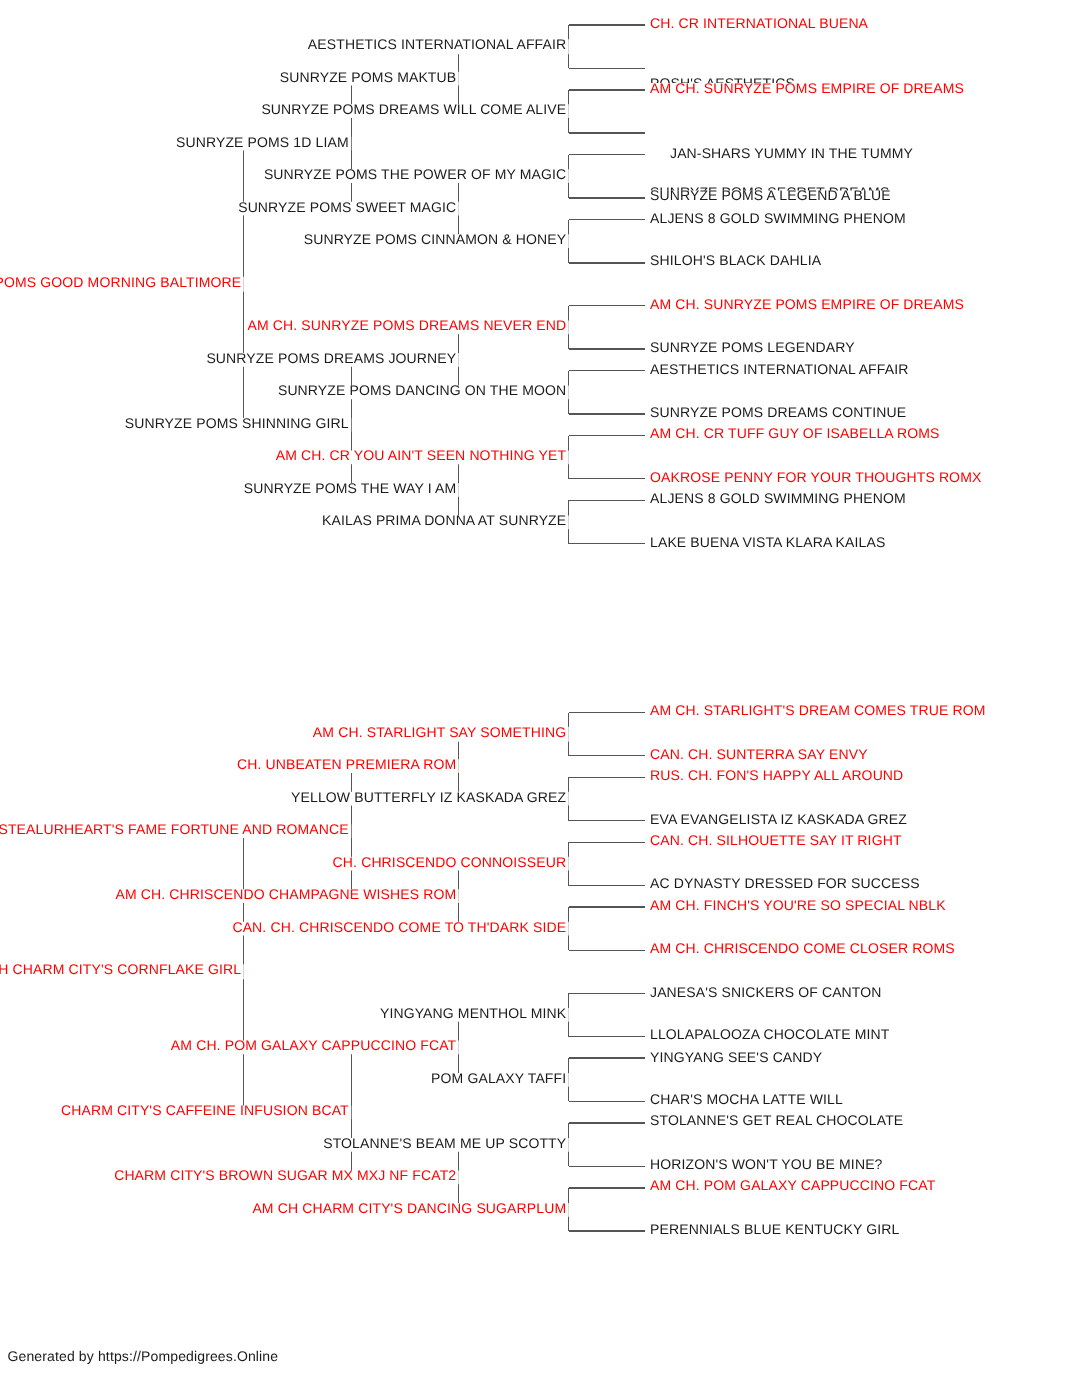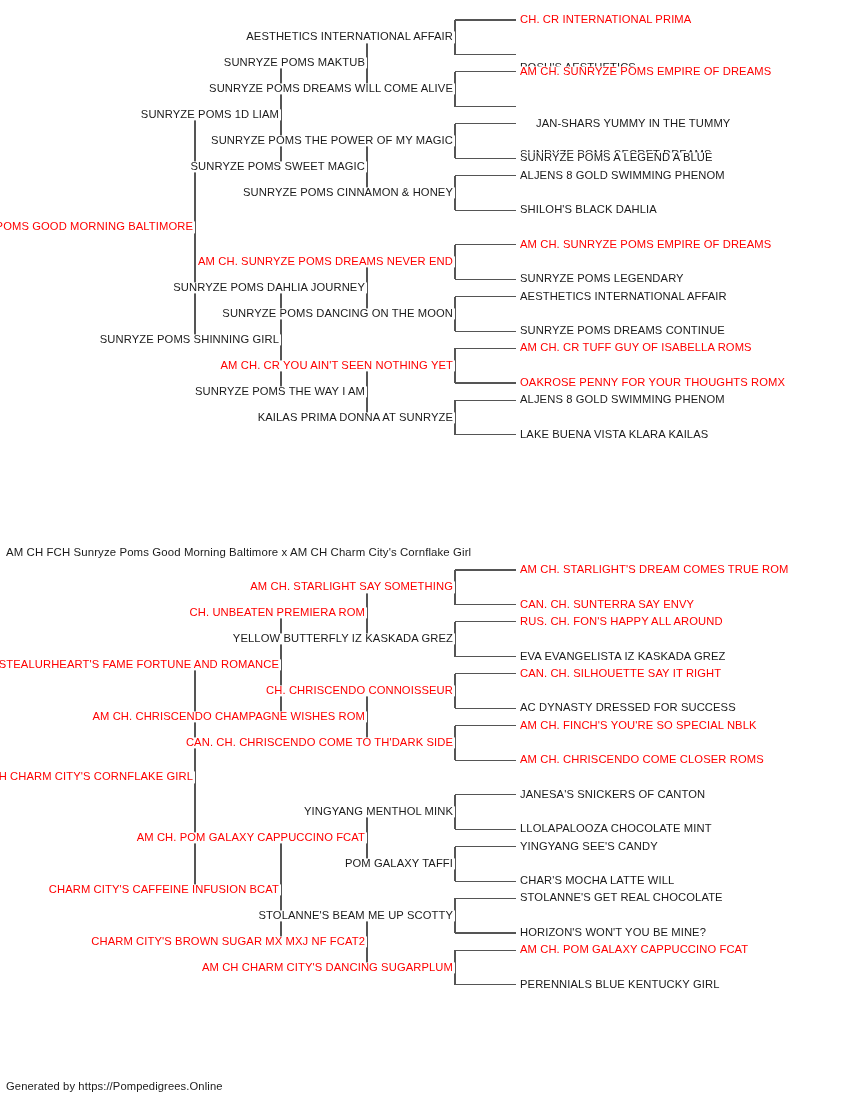--- a/index.html
+++ b/index.html
@@ -154,21 +154,21 @@
       <line x1="281" y1="717.05" x2="363" y2="717.05"></line>
       <line x1="281" y1="837.8499999999999" x2="281" y2="941.6500000000001"></line>
       <line x1="281" y1="837.8499999999999" x2="363" y2="837.8499999999999"></line>
       <line x1="281" y1="941.6500000000001" x2="363" y2="941.6500000000001"></line>
       <line x1="195" y1="665.15" x2="195" y2="889.75"></line>
       <line x1="195" y1="665.15" x2="277" y2="665.15"></line>
       <line x1="195" y1="889.75" x2="277" y2="889.75"></line>
     </svg>
 
   <div id="nodes-layer">
-      <div class="node titled" style="top: 20px; left: 518px;">CH. CR INTERNATIONAL PRIMA</div>
+      <div class="node titled" style="top: 20px; left: 518px;">CH. CR INTERNATIONAL BUENA</div>
       <div class="node plain" style="top: 54.6px; left: 518px; margin-top: 13px;">POSH'S AESTHETICS</div>
       <div class="node titled" style="top: 71.9px; left: 518px;">AM CH. SUNRYZE POMS EMPIRE OF DREAMS</div>
       <div class="node plain" style="top: 106.5px; left: 518px; margin-top: 48px;">SUNRYZE POMS SECRET DREAMS</div>
       <div class="node plain" style="top: 123.8px; left: 534px;">JAN-SHARS YUMMY IN THE TUMMY</div>
       <div class="node plain" style="top: 158.4px; left: 518px;">SUNRYZE POMS A LEGEND A BLUE</div>
       <div class="node plain" style="top: 175.7px; left: 518px;">ALJENS 8 GOLD SWIMMING PHENOM</div>
       <div class="node plain" style="top: 210.3px; left: 518px;">SHILOH'S BLACK DAHLIA</div>
       <div class="node titled" style="top: 244.6px; left: 518px;">AM CH. SUNRYZE POMS EMPIRE OF DREAMS</div>
       <div class="node plain" style="top: 279.2px; left: 518px;">SUNRYZE POMS LEGENDARY</div>
       <div class="node plain" style="top: 296.5px; left: 518px;">AESTHETICS INTERNATIONAL AFFAIR</div>
@@ -180,21 +180,21 @@
       <div class="node plain" style="top: 37.3px; right: 404px;">AESTHETICS INTERNATIONAL AFFAIR</div>
       <div class="node plain" style="top: 89.2px; right: 404px;">SUNRYZE POMS DREAMS WILL COME ALIVE</div>
       <div class="node plain" style="top: 141.1px; right: 404px;">SUNRYZE POMS THE POWER OF MY MAGIC</div>
       <div class="node plain" style="top: 193px; right: 404px;">SUNRYZE POMS CINNAMON &amp; HONEY</div>
       <div class="node titled" style="top: 261.9px; right: 404px;">AM CH. SUNRYZE POMS DREAMS NEVER END</div>
       <div class="node plain" style="top: 313.8px; right: 404px;">SUNRYZE POMS DANCING ON THE MOON</div>
       <div class="node titled" style="top: 365.7px; right: 404px;">AM CH. CR YOU AIN'T SEEN NOTHING YET</div>
       <div class="node plain" style="top: 417.6px; right: 404px;">KAILAS PRIMA DONNA AT SUNRYZE</div>
       <div class="node plain" style="top: 63.25px; right: 492px;">SUNRYZE POMS MAKTUB</div>
       <div class="node plain" style="top: 167.05px; right: 492px;">SUNRYZE POMS SWEET MAGIC</div>
-      <div class="node plain" style="top: 287.85px; right: 492px;">SUNRYZE POMS DAHLIA JOURNEY</div>
+      <div class="node plain" style="top: 287.85px; right: 492px;">SUNRYZE POMS DREAMS JOURNEY</div>
       <div class="node plain" style="top: 391.65px; right: 492px;">SUNRYZE POMS THE WAY I AM</div>
       <div class="node plain" style="top: 115.15px; right: 578px;">SUNRYZE POMS 1D LIAM</div>
       <div class="node plain" style="top: 339.75px; right: 578px; margin-left: 48px;">SUNRYZE POMS SHINNING GIRL</div>
       <div class="node titled" style="top: 227.45px; right: 664px;">AM CH FCH SUNRYZE POMS GOOD MORNING BALTIMORE</div>
       <div class="node titled" style="top: 570px; left: 518px;">AM CH. STARLIGHT'S DREAM COMES TRUE ROM</div>
       <div class="node titled" style="top: 604.6px; left: 518px;">CAN. CH. SUNTERRA SAY ENVY</div>
       <div class="node titled" style="top: 621.9px; left: 518px;">RUS. CH. FON'S HAPPY ALL AROUND</div>
       <div class="node plain" style="top: 656.5px; left: 518px;">EVA EVANGELISTA IZ KASKADA GREZ</div>
       <div class="node titled" style="top: 673.8px; left: 518px;">CAN. CH. SILHOUETTE SAY IT RIGHT</div>
       <div class="node plain" style="top: 708.4px; left: 518px;">AC DYNASTY DRESSED FOR SUCCESS</div>
@@ -218,16 +218,15 @@
       <div class="node titled" style="top: 967.6px; right: 404px;">AM CH CHARM CITY'S DANCING SUGARPLUM</div>
       <div class="node titled" style="top: 613.25px; right: 492px;">CH. UNBEATEN PREMIERA ROM</div>
       <div class="node titled" style="top: 717.05px; right: 492px;">AM CH. CHRISCENDO CHAMPAGNE WISHES ROM</div>
       <div class="node titled" style="top: 837.85px; right: 492px;">AM CH. POM GALAXY CAPPUCCINO FCAT</div>
       <div class="node titled" style="top: 941.65px; right: 492px;">CHARM CITY'S BROWN SUGAR MX MXJ NF FCAT2</div>
       <div class="node titled" style="top: 665.15px; right: 578px;">GCH. STEALURHEART'S FAME FORTUNE AND ROMANCE</div>
       <div class="node titled" style="top: 889.75px; right: 578px;">CHARM CITY'S CAFFEINE INFUSION BCAT</div>
       <div class="node titled" style="top: 777.45px; right: 664px;">AM CH CHARM CITY'S CORNFLAKE GIRL</div>
     </div>
 
-  <div class="caption" style="left:6px; top:546px;">AM CH FCH Sunryze Poms Good Morning Baltimore x AM CH Charm City's Cornflake Girl</div>
 
   <div class="footer-note" style="left:6px; top:1080px;">Generated by https://Pompedigrees.Online</div>
 </div>
 
 </body></html>

